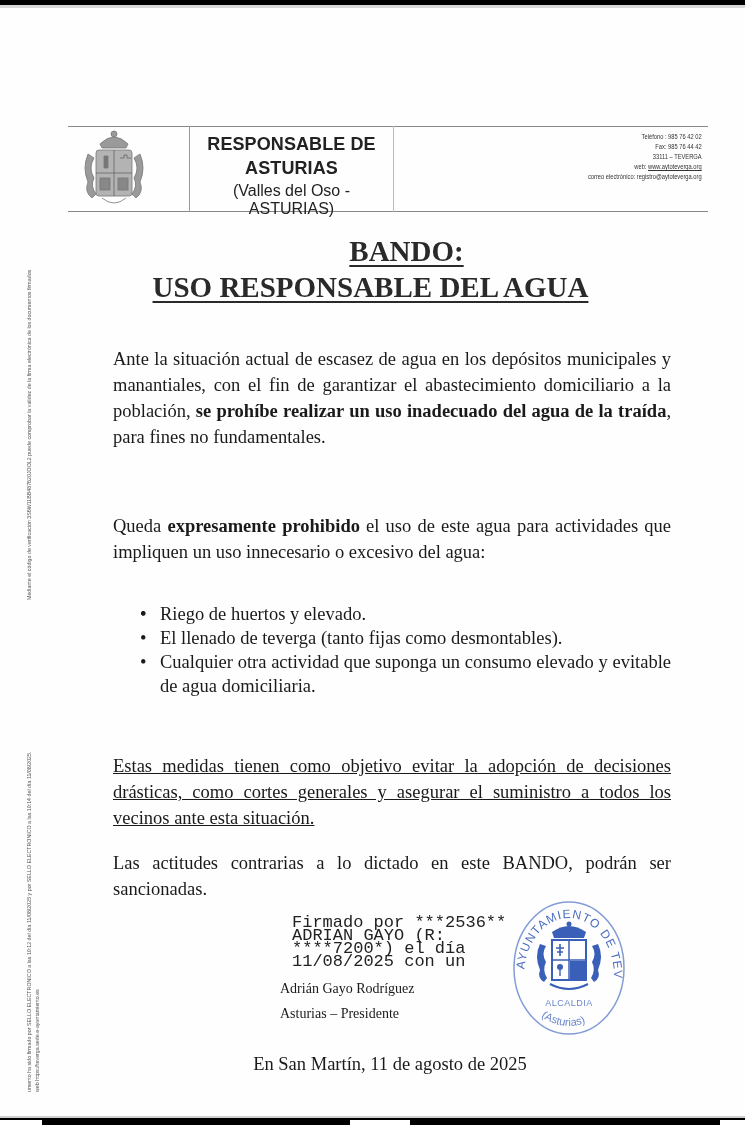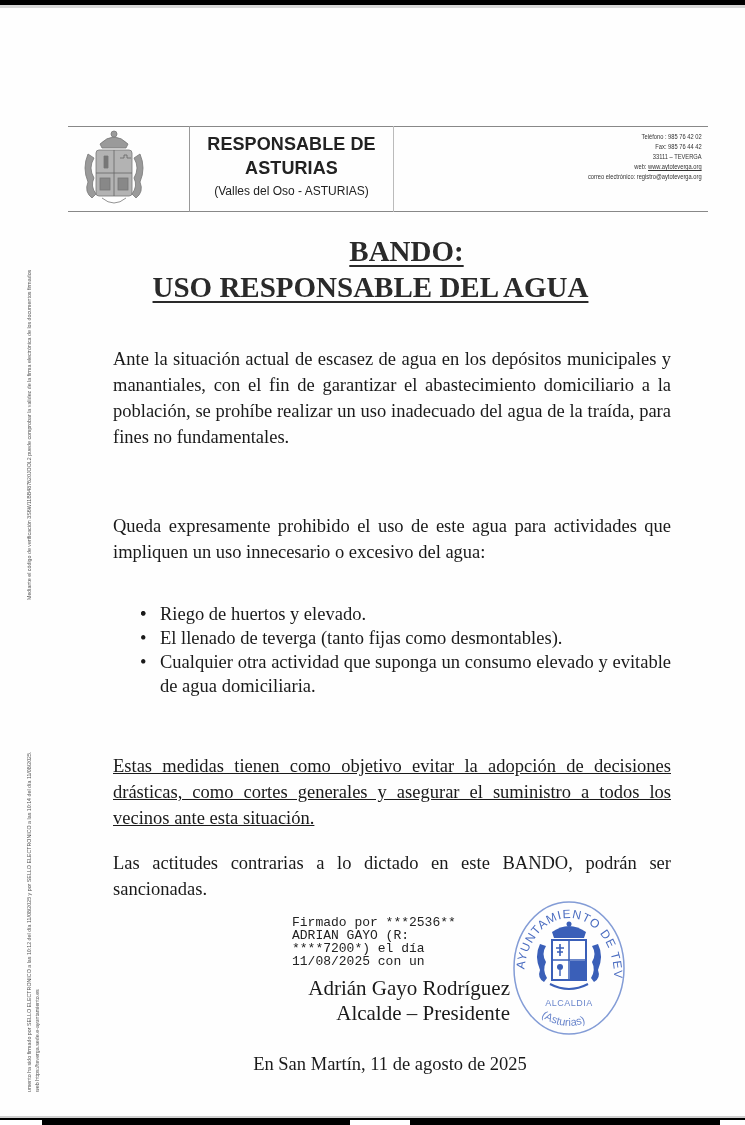--- a/index.html
+++ b/index.html
@@ -13,40 +13,40 @@
   .side-text { position:absolute; font-family:"Liberation Sans", sans-serif; font-size:5.3px; color:#555; white-space:nowrap; transform-origin:0 0; transform:rotate(-90deg); }
 
   .header { position:absolute; left:68px; top:122px; width:640px; height:92px; }
   .hline-top { position:absolute; left:0; top:4px; width:640px; height:1px; background:#888; }
   .hline-bot { position:absolute; left:0; top:89px; width:640px; height:1px; background:#888; }
   .vsep1 { position:absolute; left:121px; top:4px; width:1px; height:86px; background:#999; }
   .vsep2 { position:absolute; left:325px; top:4px; width:1px; height:86px; background:#bbb; }
   .crest { position:absolute; left:12px; top:6px; width:68px; height:82px; }
   .org { position:absolute; left:122px; top:10px; width:203px; text-align:center; font-family:"Liberation Sans", sans-serif; color:#222; }
   .org .l1 { font-size:18px; font-weight:bold; line-height:24px; letter-spacing:0.1px; }
-  .org .l2 { font-size:12px; line-height:18px; margin-top:2px; }
+  .org .l2 { font-size:16px; line-height:18px; margin-top:2px; }
   .contact { position:absolute; right:6px; top:10px; text-align:right; font-family:"Liberation Sans", sans-serif; font-size:7px; line-height:10px; color:#333; transform:scaleX(0.82); transform-origin:right top; }
   .contact .u { text-decoration:underline; }
 
   .title { position:absolute; left:0; width:745px; text-align:center; font-weight:bold; text-decoration:underline; text-decoration-thickness:2px; text-underline-offset:4px; color:#2a2a2a; }
   .t1 { top:234px; font-size:29px; line-height:34px; padding-left:34px; }
   .t2 { top:270px; font-size:29px; line-height:34px; left:-2px; }
 
   .para { position:absolute; left:113px; width:558px; font-size:18.5px; line-height:26px; text-align:justify; color:#1a1a1a; }
-  .para b { font-weight:normal; }
+  .para b { font-weight:bold; }
   .p1 { top:346px; }
   .p2 { top:513px; }
   .list { position:absolute; left:140px; top:602px; width:531px; margin:0; padding:0; list-style:none; font-size:18.5px; line-height:24px; }
   .list li { position:relative; padding-left:20px; text-align:justify; }
   .list li .bullet { position:absolute; left:0; top:0; }
   .p3 { top:753px;text-decoration:underline; }
   .p4 { top:850px; }
 
-  .sig-mono { position:absolute; left:292px; top:916px; font-family:"Liberation Mono", monospace; font-size:13px; line-height:13px; color:#222; }
-  .sig-name { position:absolute; left:280px; top:976px; width:230px; text-align:right; font-size:21px; line-height:25px; }
+  .sig-mono { position:absolute; left:292px; top:916px; font-family:"Liberation Mono", monospace; font-size:17px; line-height:13px; color:#222; }
+  .sig-name { position:absolute; left:280px; top:976px; width:230px; text-align:left; font-size:14px; line-height:25px; }
 
   .stamp { position:absolute; left:510px; top:898px; width:118px; height:140px; }
   .place-date { position:absolute; left:0; width:780px; top:1052px; text-align:center; font-size:18.5px; line-height:24px; }
 </style>
 </head>
 <body>
 
 <div class="topbar"></div>
 <div class="topbar2"></div>
 
@@ -112,21 +112,21 @@
 <div class="para p4">Las actitudes contrarias a lo dictado en este BANDO, podrán ser sancionadas.</div>
 
 <div class="sig-mono">
   <div>Firmado por ***2536**</div>
   <div>ADRIAN GAYO (R:</div>
   <div>****7200*) el día</div>
   <div>11/08/2025 con un</div>
 </div>
 <div class="sig-name">
   <div>Adrián Gayo Rodríguez</div>
-  <div>Alcalde – Presidente</div>
+  <div>Asturias – Presidente</div>
 </div>
 
 <div class="stamp">
   <svg width="118" height="140" viewBox="0 0 118 140">
     <defs>
       <path id="arcTop" d="M14 78 A45 58 0 0 1 104 78"></path>
       <path id="arcBot" d="M30 118 Q59 138 88 118"></path>
     </defs>
     <ellipse cx="59" cy="70" rx="55" ry="66" fill="none" stroke="#5a7bc8" stroke-width="1.5" opacity="0.75"></ellipse>
     <text font-family="Liberation Sans, sans-serif" font-size="12" fill="#4a6cc0" letter-spacing="1">

